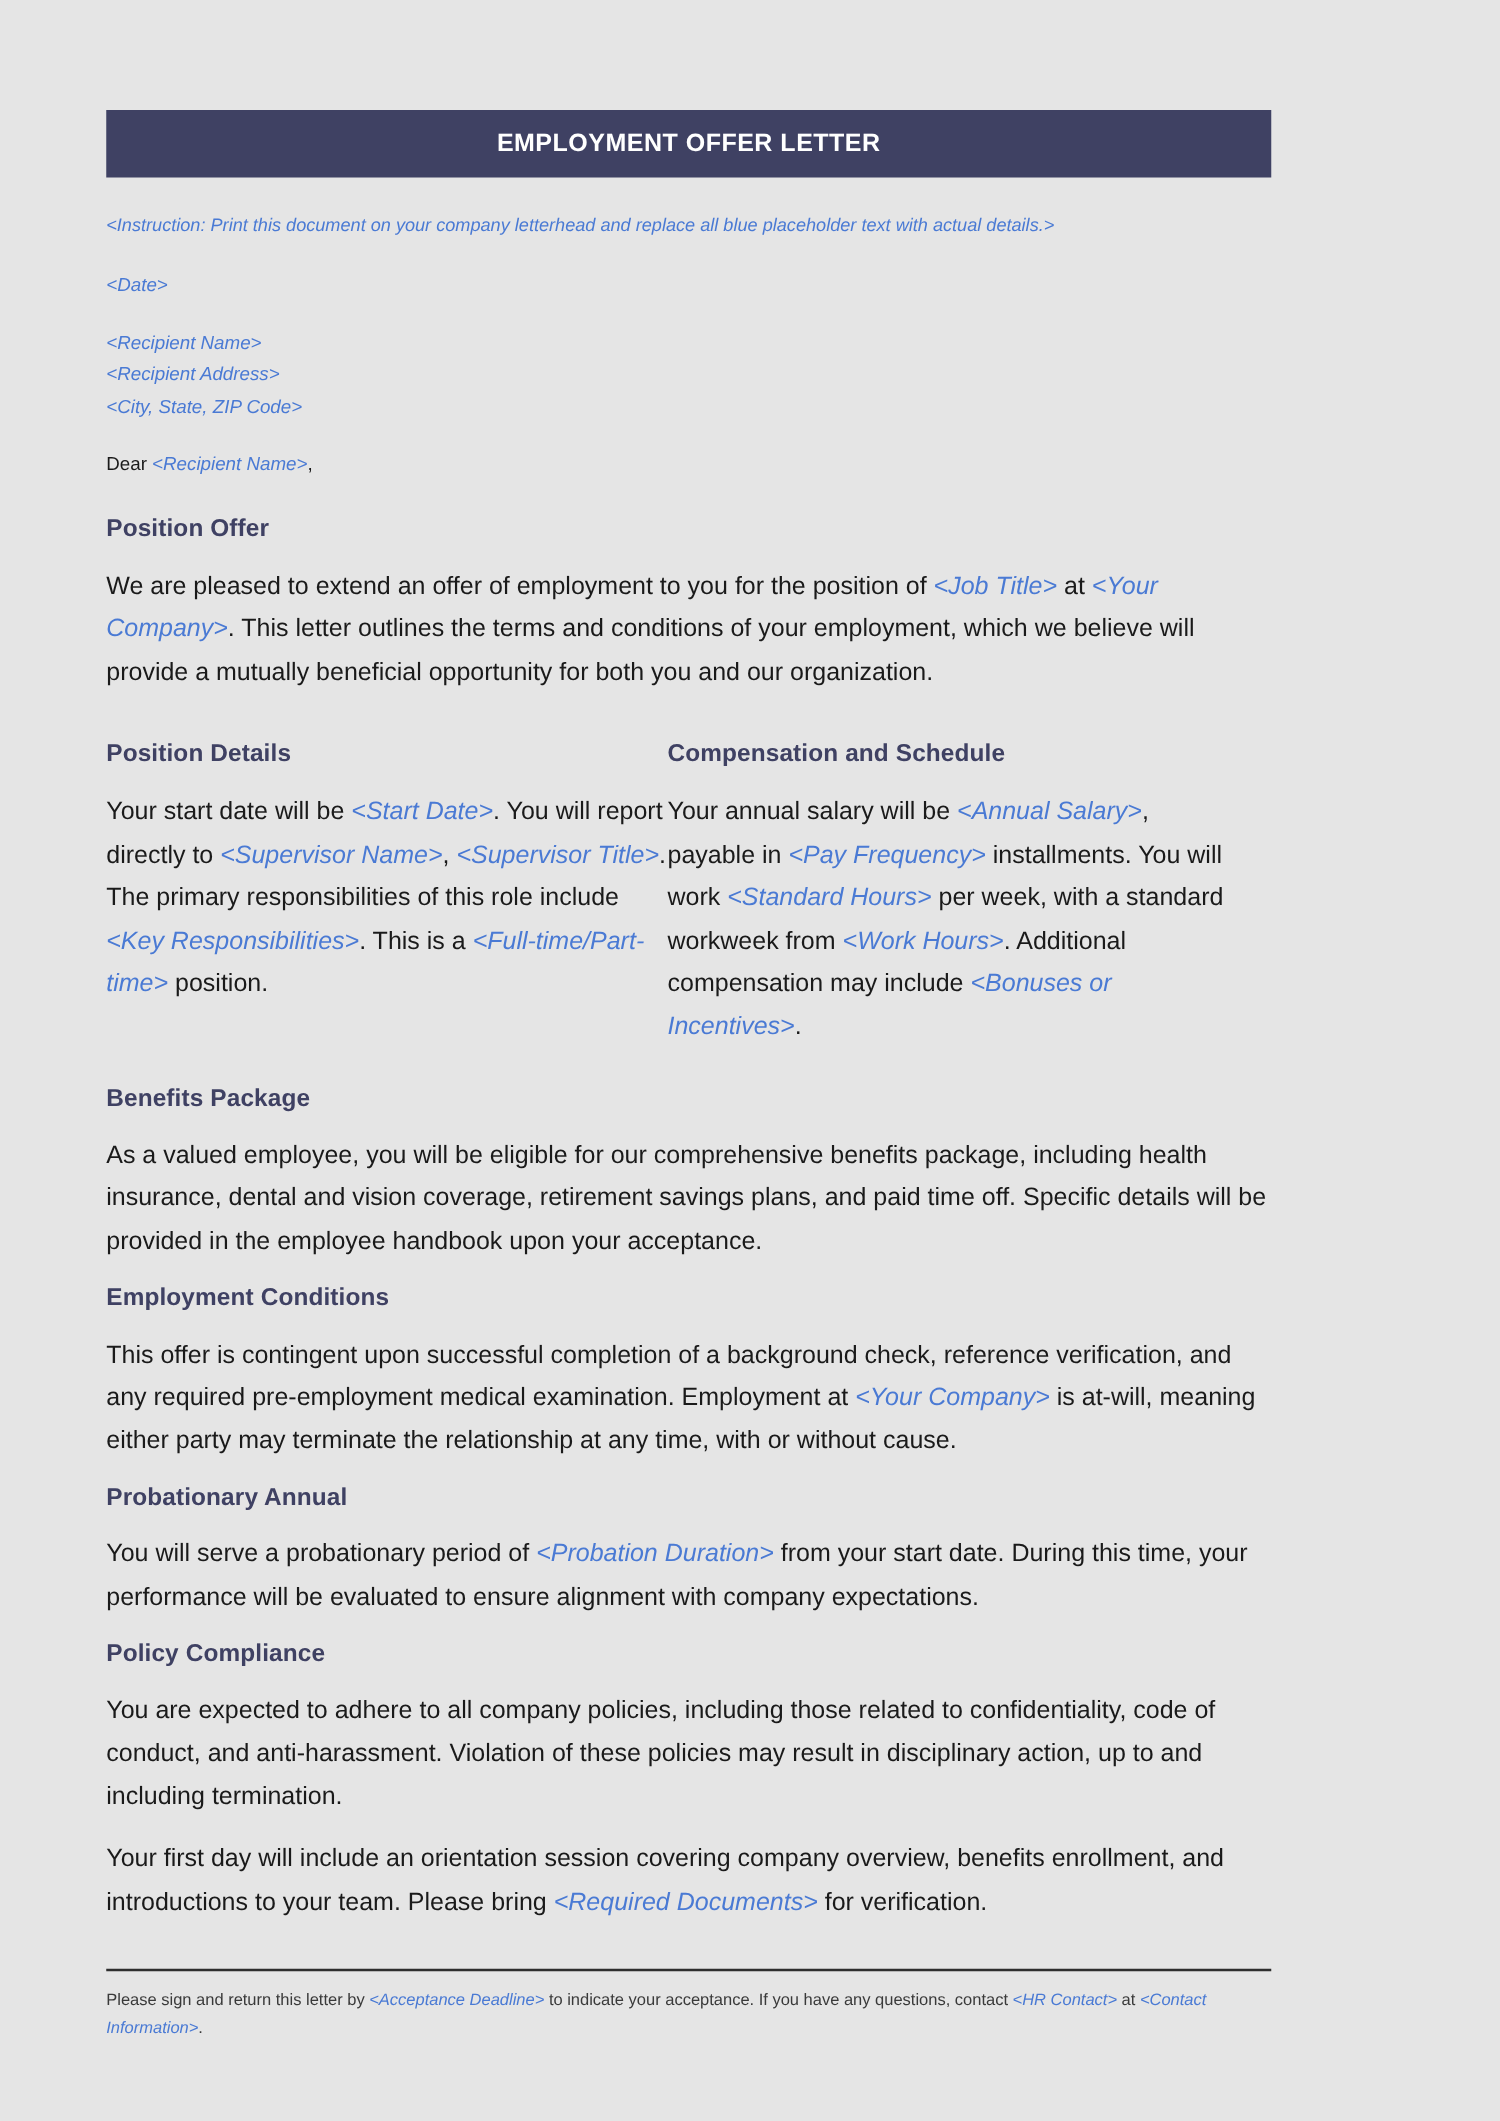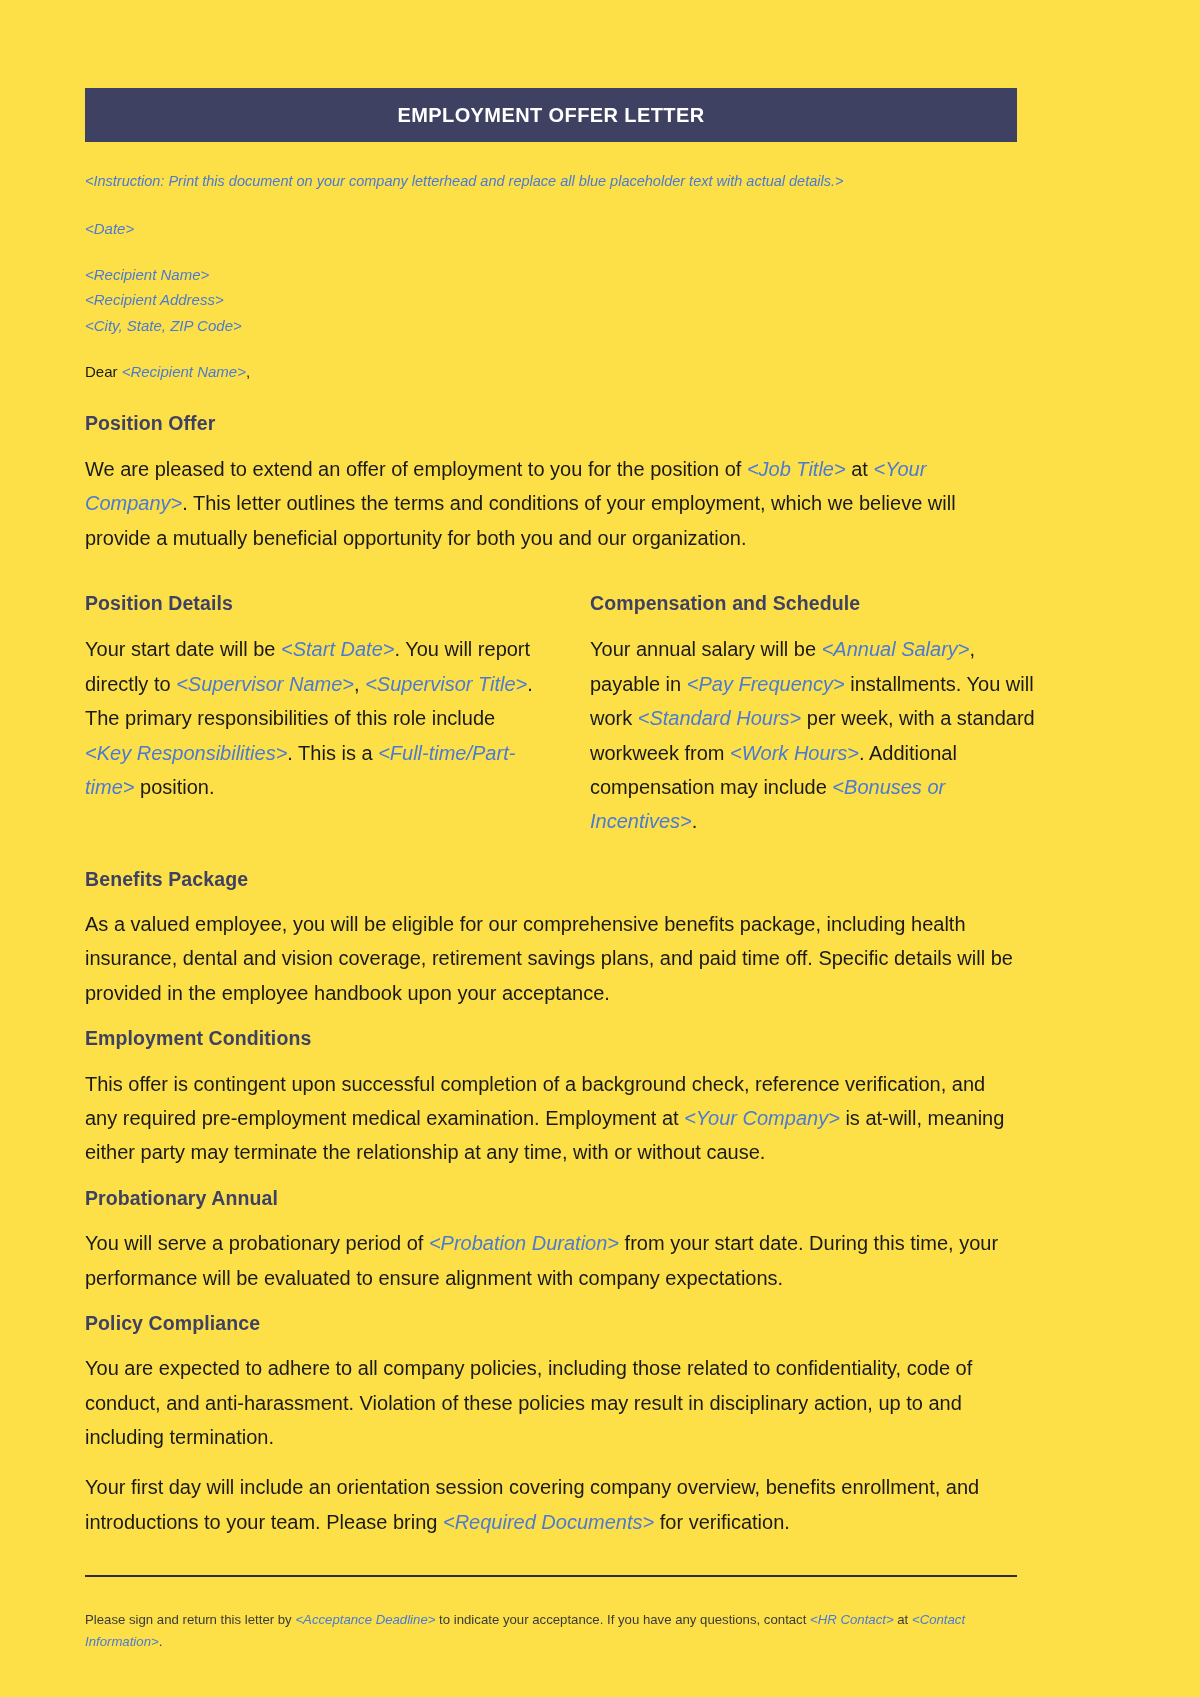--- a/index.html
+++ b/index.html
@@ -12,21 +12,21 @@
     height: 1697px;
     font-family: "Liberation Sans", sans-serif;
     color: #1a1a1a;
     -webkit-font-smoothing: antialiased;
   }
 
   .page {
     position: relative;
     width: 1200px;
     height: 1697px;
-    background: #fde047;
+    background: #e5e5e5;
     box-sizing: border-box;
     padding: 88px 183px 0 85px;
   }
 
   
   .title-banner {
     background: #3f4163;
     height: 54px;
     display: flex;
     align-items: center;
@@ -84,39 +84,38 @@
   p.body-text {
     font-size: 20px;
     line-height: 1.72;
     margin: 16px 0 0 0;
     color: #1a1a1a;
   }
 
   
   .two-col {
     display: flex;
-    gap: 56px;
     margin-top: 36px;
   }
   .col { width: 449px; flex: 0 0 449px; }
   .col h2.section-heading { margin-top: 0; }
   .col p.body-text { margin-top: 17px; }
 
   
   .divider {
     border: 0;
     border-top: 2px solid #2e2e2e;
     margin: 36px 0 0 0;
     width: 932px;
   }
   .footer-note {
     font-size: 13.2px;
     line-height: 1.62;
     color: #3a3a3a;
-    margin: 32px 0 0 0;
+    margin: 12px 0 0 0;
   }
   .footer-note .ph { font-size: 13.2px; }
 
   .sign-block {
     font-size: 13.2px;
     line-height: 1.62;
     margin: 22px 0 0 0;
     color: #3a3a3a;
   }
   .sign-block div { white-space: nowrap; }

